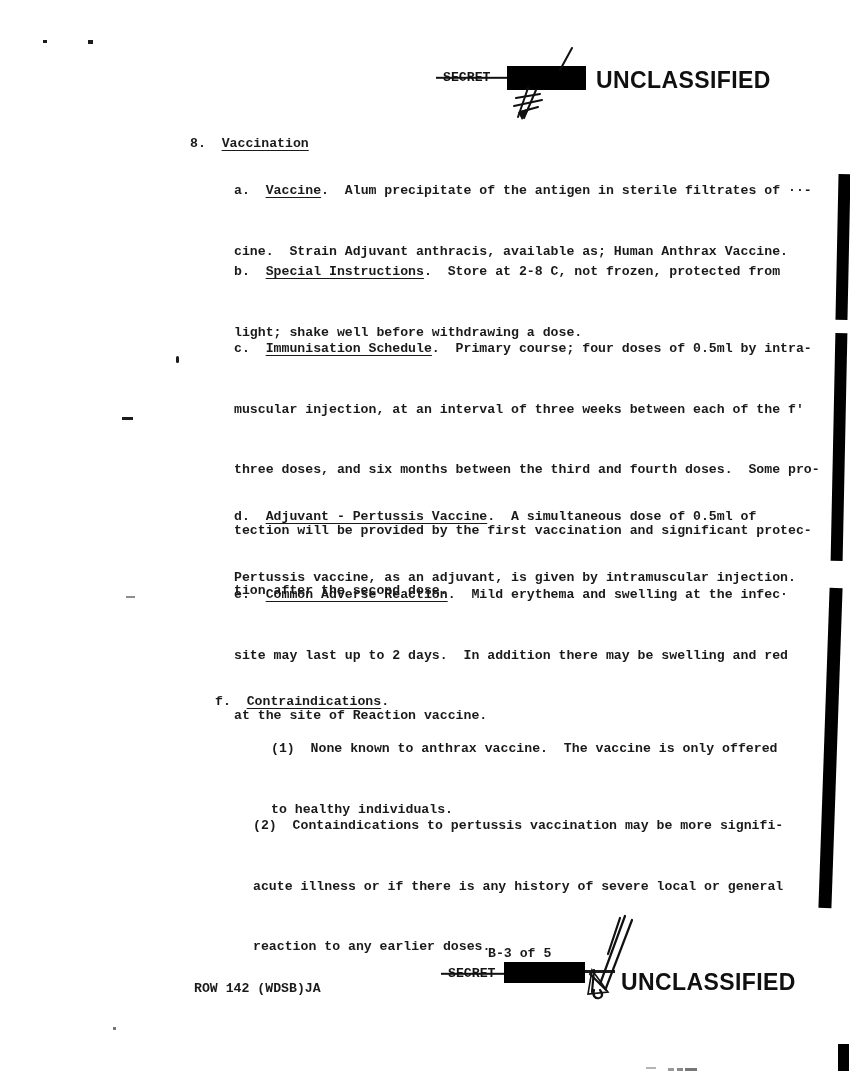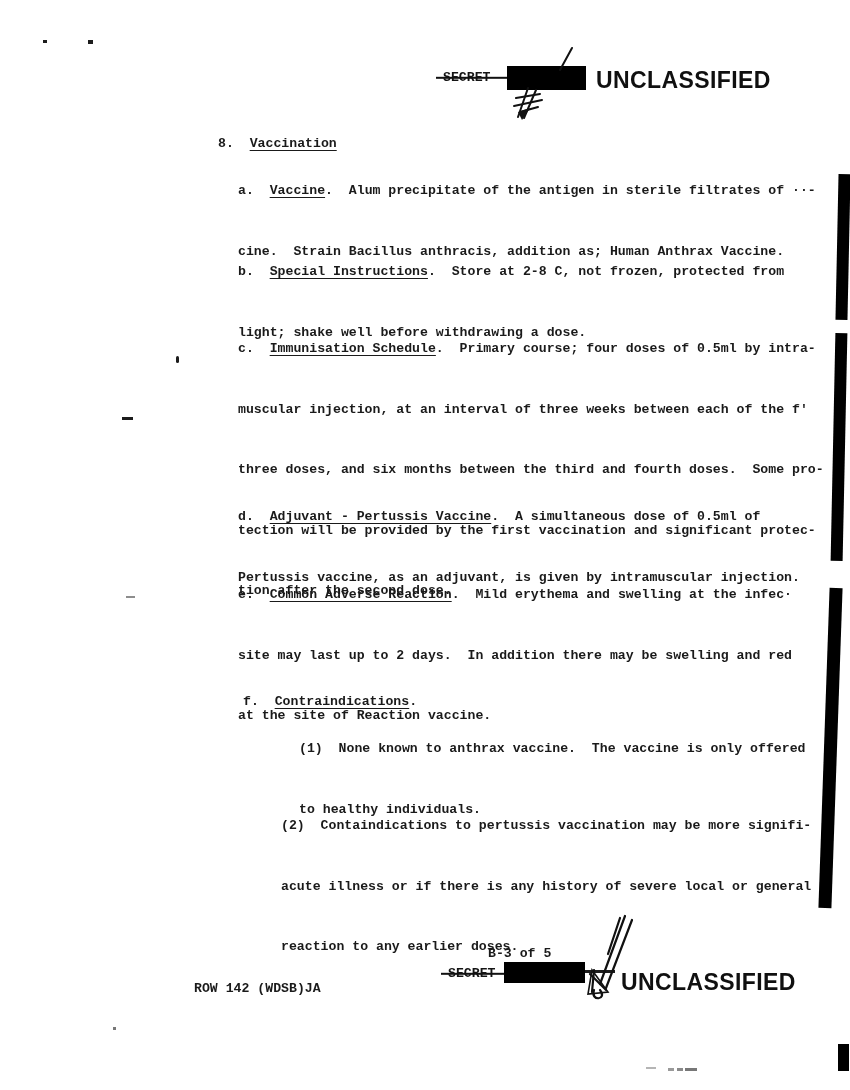--- a/index.html
+++ b/index.html
@@ -14,22 +14,22 @@
     padding-left:16px;
   }
   
   .mono{
     font-family:"Liberation Mono","DejaVu Sans Mono",monospace;
     font-size:13.2px;
     font-weight:bold;
     color:#1a1a1a;
     white-space:pre;
   }
-  .para{position:absolute;left:210px;}
-  .line{display:block;height:30.5px;line-height:30.5px;white-space:pre;margin-left:28px;}
+  .para{position:absolute;left:234px;}
+  .line{display:block;height:30.5px;line-height:30.5px;white-space:pre;}
   .u{text-decoration:underline;text-underline-offset:3px;text-decoration-thickness:1.4px;}
   
   .secret{
     position:absolute;
     font-family:"Liberation Mono","DejaVu Sans Mono",monospace;
     font-size:13.2px;font-weight:bold;color:#141414;white-space:pre;
   }
   .secret::after{
     content:"";position:absolute;left:-7px;right:-18px;top:54%;height:2.4px;
     background:#111;transform:translateY(-50%);
@@ -77,21 +77,21 @@
     <path d="M18,72 L30,68 L22,80 Z" fill="#111"></path>
   </svg>
   <span class="unclassified" style="left:596px;top:67px;">UNCLASSIFIED</span>
 
   <div class="para mono" style="left:190px;top:99px;">
     <div class="line"><span>8.  </span><span class="u">Vaccination</span></div>
   </div>
 
   <div class="para mono" style="top:146px;">
     <div class="line"><span>a.  </span><span class="u">Vaccine</span><span>.  Alum precipitate of the antigen in sterile filtrates of ··-</span></div>
-    <div class="line">cine.  Strain Bacillus anthracis, addition as; Human Anthrax Vaccine.</div>
+    <div class="line">cine.  Strain Adjuvant anthracis, available as; Human Anthrax Vaccine.</div>
   </div>
 
   <div class="para mono" style="top:227px;">
     <div class="line"><span>b.  </span><span class="u">Special Instructions</span><span>.  Store at 2-8 C, not frozen, protected from</span></div>
     <div class="line">light; shake well before withdrawing a dose.</div>
   </div>
 
   <div class="para mono" style="top:304px;">
     <div class="line"><span>c.  </span><span class="u">Immunisation Schedule</span><span>.  Primary course; four doses of 0.5ml by intra-</span></div>
     <div class="line">muscular injection, at an interval of three weeks between each of the f'</div>

